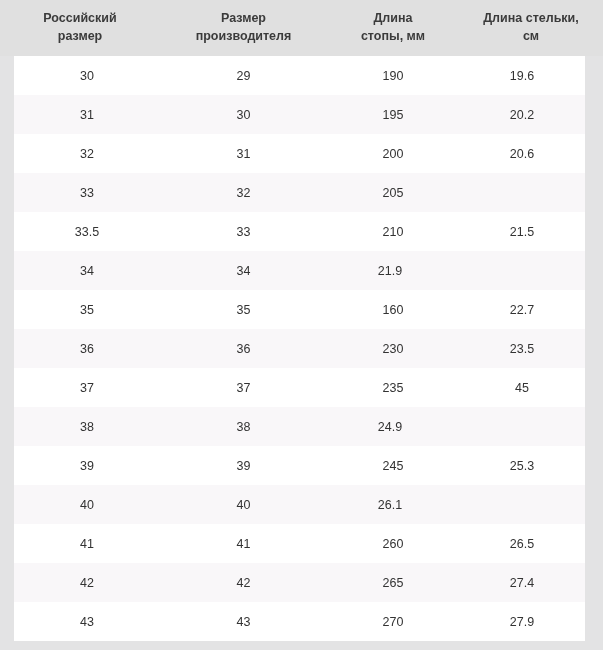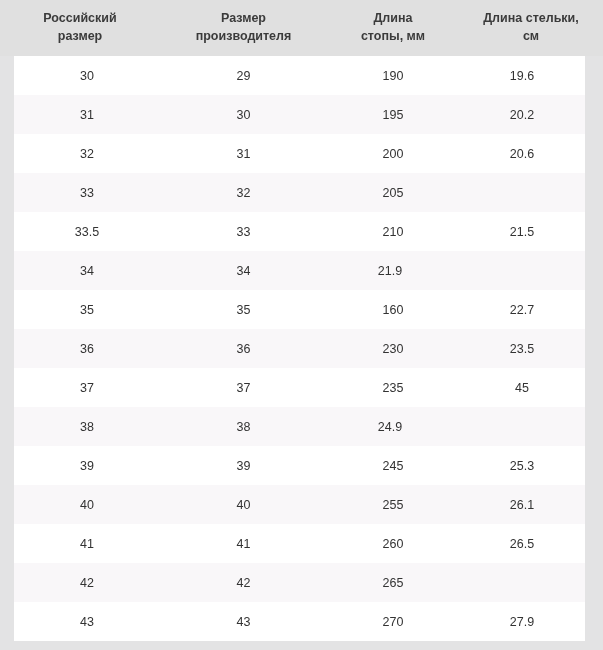--- a/index.html
+++ b/index.html
@@ -179,33 +179,33 @@
       </div>
       <div class="table-row">
         <div class="body-cell bcol-0">39</div>
         <div class="body-cell bcol-1">39</div>
         <div class="body-cell bcol-2">245</div>
         <div class="body-cell bcol-3">25.3</div>
       </div>
       <div class="table-row alt">
         <div class="body-cell bcol-0">40</div>
         <div class="body-cell bcol-1">40</div>
-        <div class="body-cell bcol-2">255</div>
         <div class="body-cell bcol-3">26.1</div>
       </div>
       <div class="table-row">
         <div class="body-cell bcol-0">41</div>
         <div class="body-cell bcol-1">41</div>
         <div class="body-cell bcol-2">260</div>
         <div class="body-cell bcol-3">26.5</div>
       </div>
       <div class="table-row alt">
         <div class="body-cell bcol-0">42</div>
         <div class="body-cell bcol-1">42</div>
         <div class="body-cell bcol-2">265</div>
+        <div class="body-cell bcol-3">27.4</div>
       </div>
       <div class="table-row">
         <div class="body-cell bcol-0">43</div>
         <div class="body-cell bcol-1">43</div>
         <div class="body-cell bcol-2">270</div>
         <div class="body-cell bcol-3">27.9</div>
       </div>
     </div>
 
 </div>

